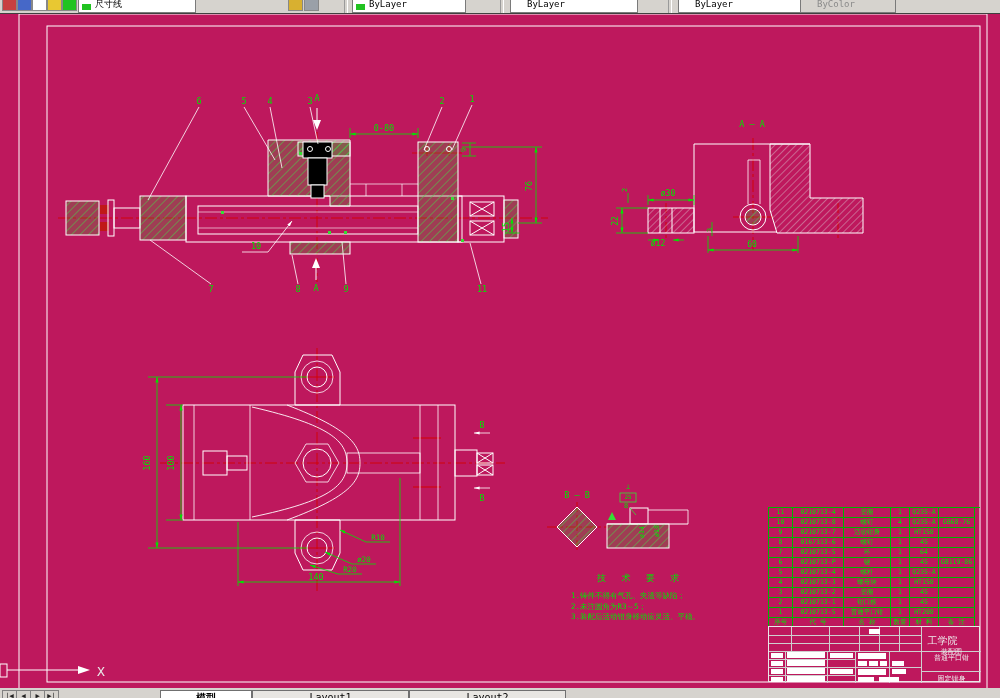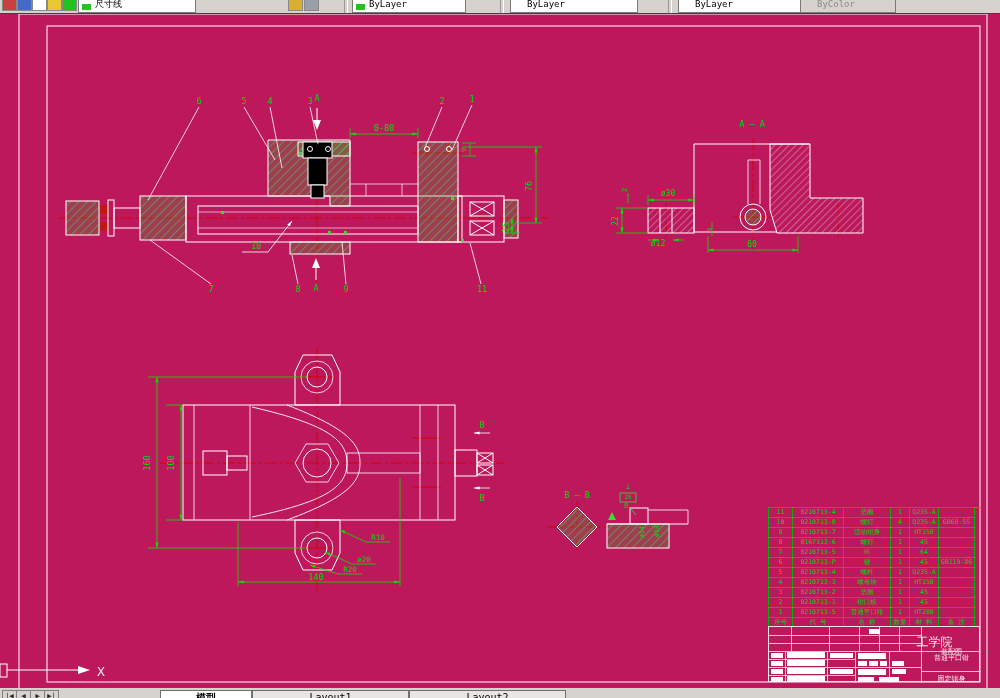--- a/index.html
+++ b/index.html
@@ -347,37 +347,45 @@
         <text x="577" y="498" fill="#00e500" font-size="8.5" text-anchor="middle" font-family="&quot;DejaVu Sans Mono&quot;,monospace">B — B</text>
         <text x="628" y="489" fill="#00e500" font-size="7" text-anchor="middle" font-family="&quot;DejaVu Sans Mono&quot;,monospace">⊥</text>
         <text x="628" y="499" fill="#00e500" font-size="6" text-anchor="middle" font-family="&quot;DejaVu Sans Mono&quot;,monospace">25</text>
         <text x="626" y="508" fill="#00e500" font-size="7" text-anchor="middle" font-family="&quot;DejaVu Sans Mono&quot;,monospace">8</text>
         <text x="644" y="532" fill="#00e500" font-size="6.5" text-anchor="middle" font-family="&quot;DejaVu Sans Mono&quot;,monospace" transform="rotate(-90 644 532)">ø14</text>
         <text x="659" y="531" fill="#00e500" font-size="6.5" text-anchor="middle" font-family="&quot;DejaVu Sans Mono&quot;,monospace" transform="rotate(-90 659 531)">ø18</text>
         <text x="101" y="676" fill="#e8e8e8" font-size="13" text-anchor="middle" font-family="&quot;DejaVu Sans Mono&quot;,monospace">X</text>
       </g>
   </svg>
 
+  <div id="techreq">
+    <div class="tr-title">技 术 要 求</div>
+    <ol id="tech-items">
+        <li>1.铸件不得有气孔、夹渣等缺陷；</li>
+        <li>2.未注圆角为R3～5；</li>
+        <li>3.装配后活动钳身移动应灵活、平稳。</li>
+      </ol>
+  </div>
 
   <div id="bom">
       <div class="bom-row">
         <div class="bom-cell">11</div>
         <div class="bom-cell">0210713-4</div>
         <div class="bom-cell">垫圈</div>
         <div class="bom-cell">1</div>
         <div class="bom-cell">Q235-A</div>
         <div class="bom-cell"></div>
       </div>
       <div class="bom-row">
         <div class="bom-cell">10</div>
         <div class="bom-cell">0210713-8</div>
         <div class="bom-cell">螺钉</div>
         <div class="bom-cell">4</div>
         <div class="bom-cell">Q235-A</div>
-        <div class="bom-cell">GB68-55</div>
+        <div class="bom-cell">GB68-76</div>
       </div>
       <div class="bom-row">
         <div class="bom-cell">9</div>
         <div class="bom-cell">0210713-7</div>
         <div class="bom-cell">活动钳身</div>
         <div class="bom-cell">1</div>
         <div class="bom-cell">HT150</div>
         <div class="bom-cell"></div>
       </div>
       <div class="bom-row">
@@ -489,21 +497,21 @@
     <div class="wblk" style="left:89px;top:26px;width:28px;height:6px;"></div>
     <div class="wblk" style="left:89px;top:34px;width:9px;height:5px;"></div>
     <div class="wblk" style="left:100px;top:34px;width:9px;height:5px;"></div>
     <div class="wblk" style="left:111px;top:34px;width:7px;height:5px;"></div>
     <div class="wblk" style="left:123px;top:34px;width:12px;height:5px;"></div>
     <div class="wblk" style="left:89px;top:42px;width:28px;height:6px;"></div>
     <div class="wblk" style="left:123px;top:42px;width:14px;height:5px;"></div>
     <div class="wblk" style="left:89px;top:50px;width:16px;height:5px;"></div>
     <div class="wblk" style="left:110px;top:50px;width:20px;height:5px;"></div>
 
-    <div class="tb-text" style="left:136px;top:7px;width:59px;font-size:12px;">工学院</div>
+    <div class="tb-text" style="left:144px;top:7px;width:59px;font-size:10px;">工学院</div>
     <div class="tb-text" style="left:153px;top:26px;width:59px;font-size:7px;">普通平口钳</div>
     <div class="tb-text" style="left:153px;top:20px;width:59px;font-size:7px;">装配图</div>
     <div class="tb-text" style="left:153px;top:47px;width:59px;font-size:7px;">固定钳身</div>
   </div>
 
   <div id="tabbar">
     <div class="tabnav" style="left:2px;"><span>|◀</span></div>
     <div class="tabnav" style="left:16px;"><span>◀</span></div>
     <div class="tabnav" style="left:30px;"><span>▶</span></div>
     <div class="tabnav" style="left:44px;"><span>▶|</span></div>

